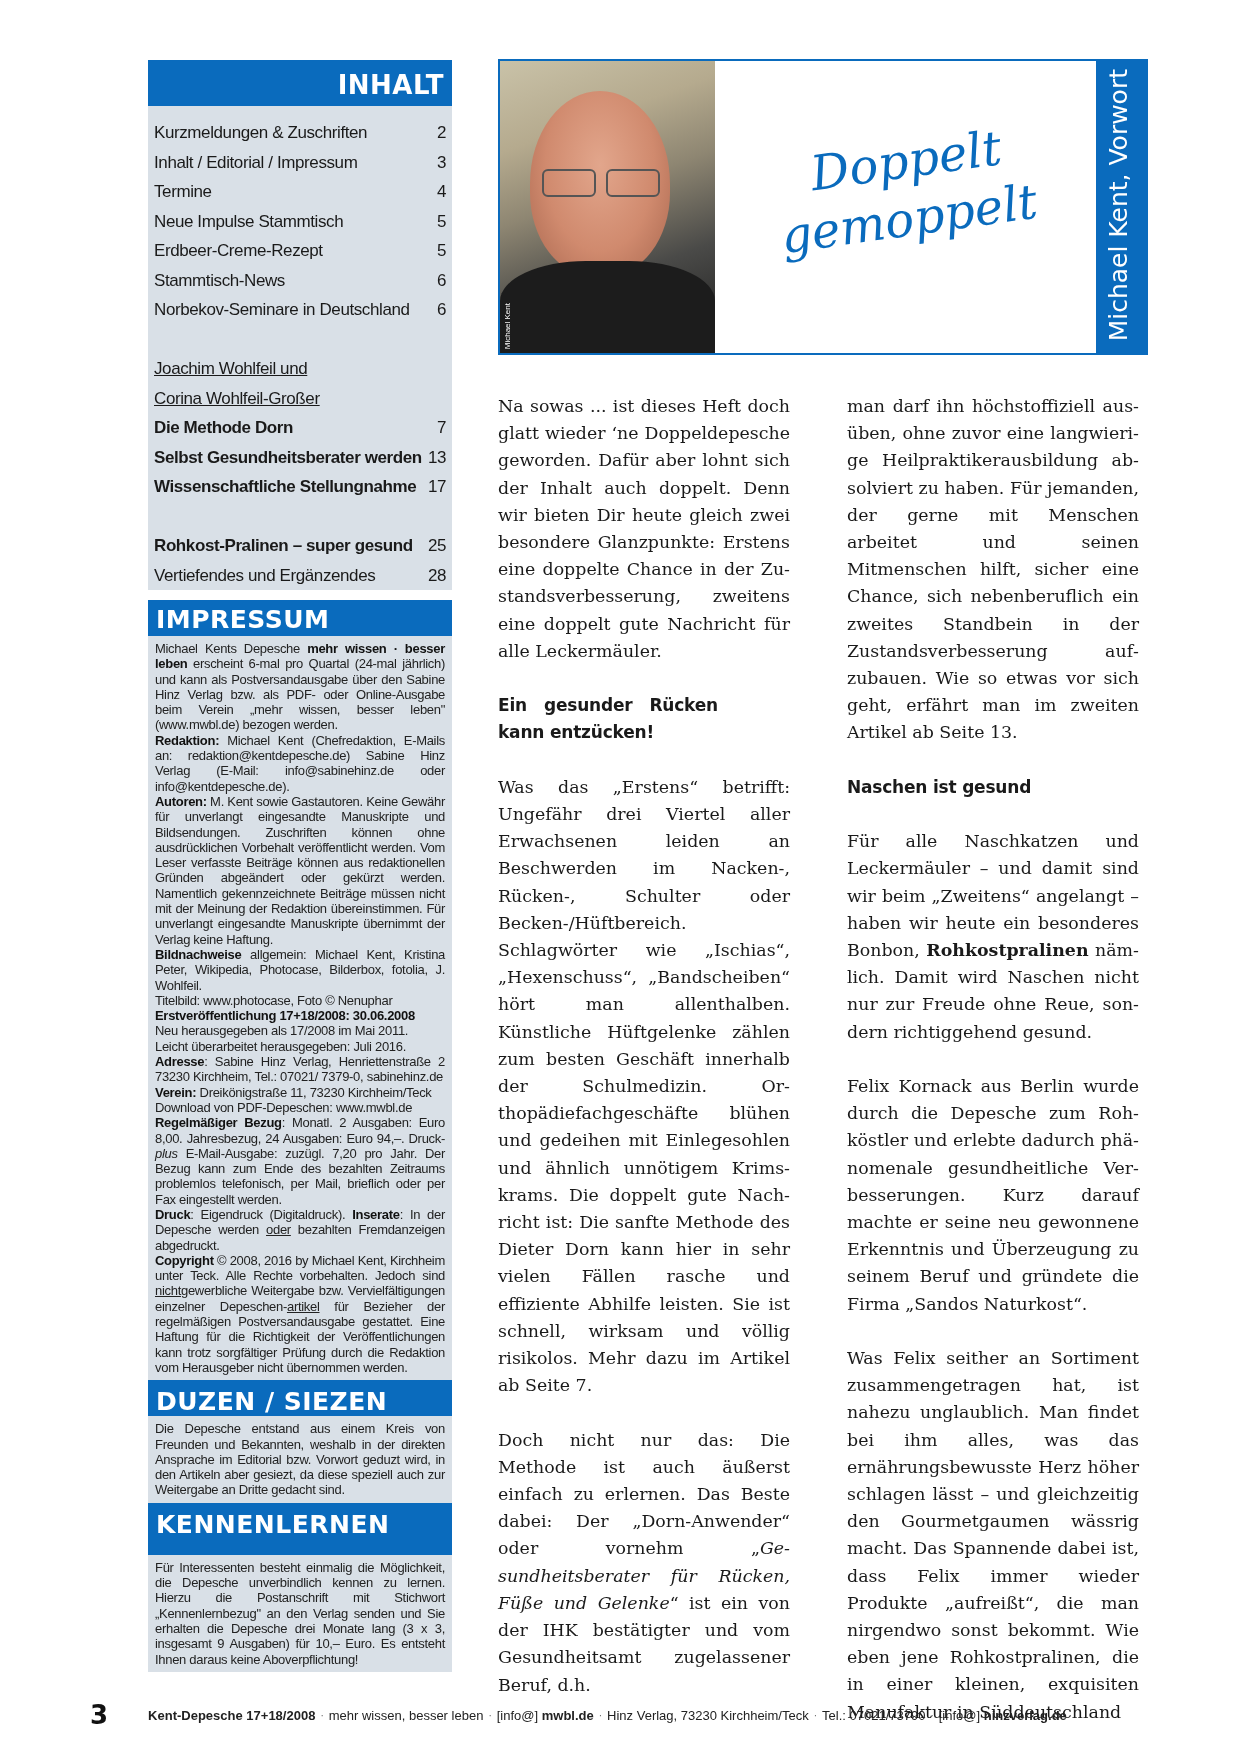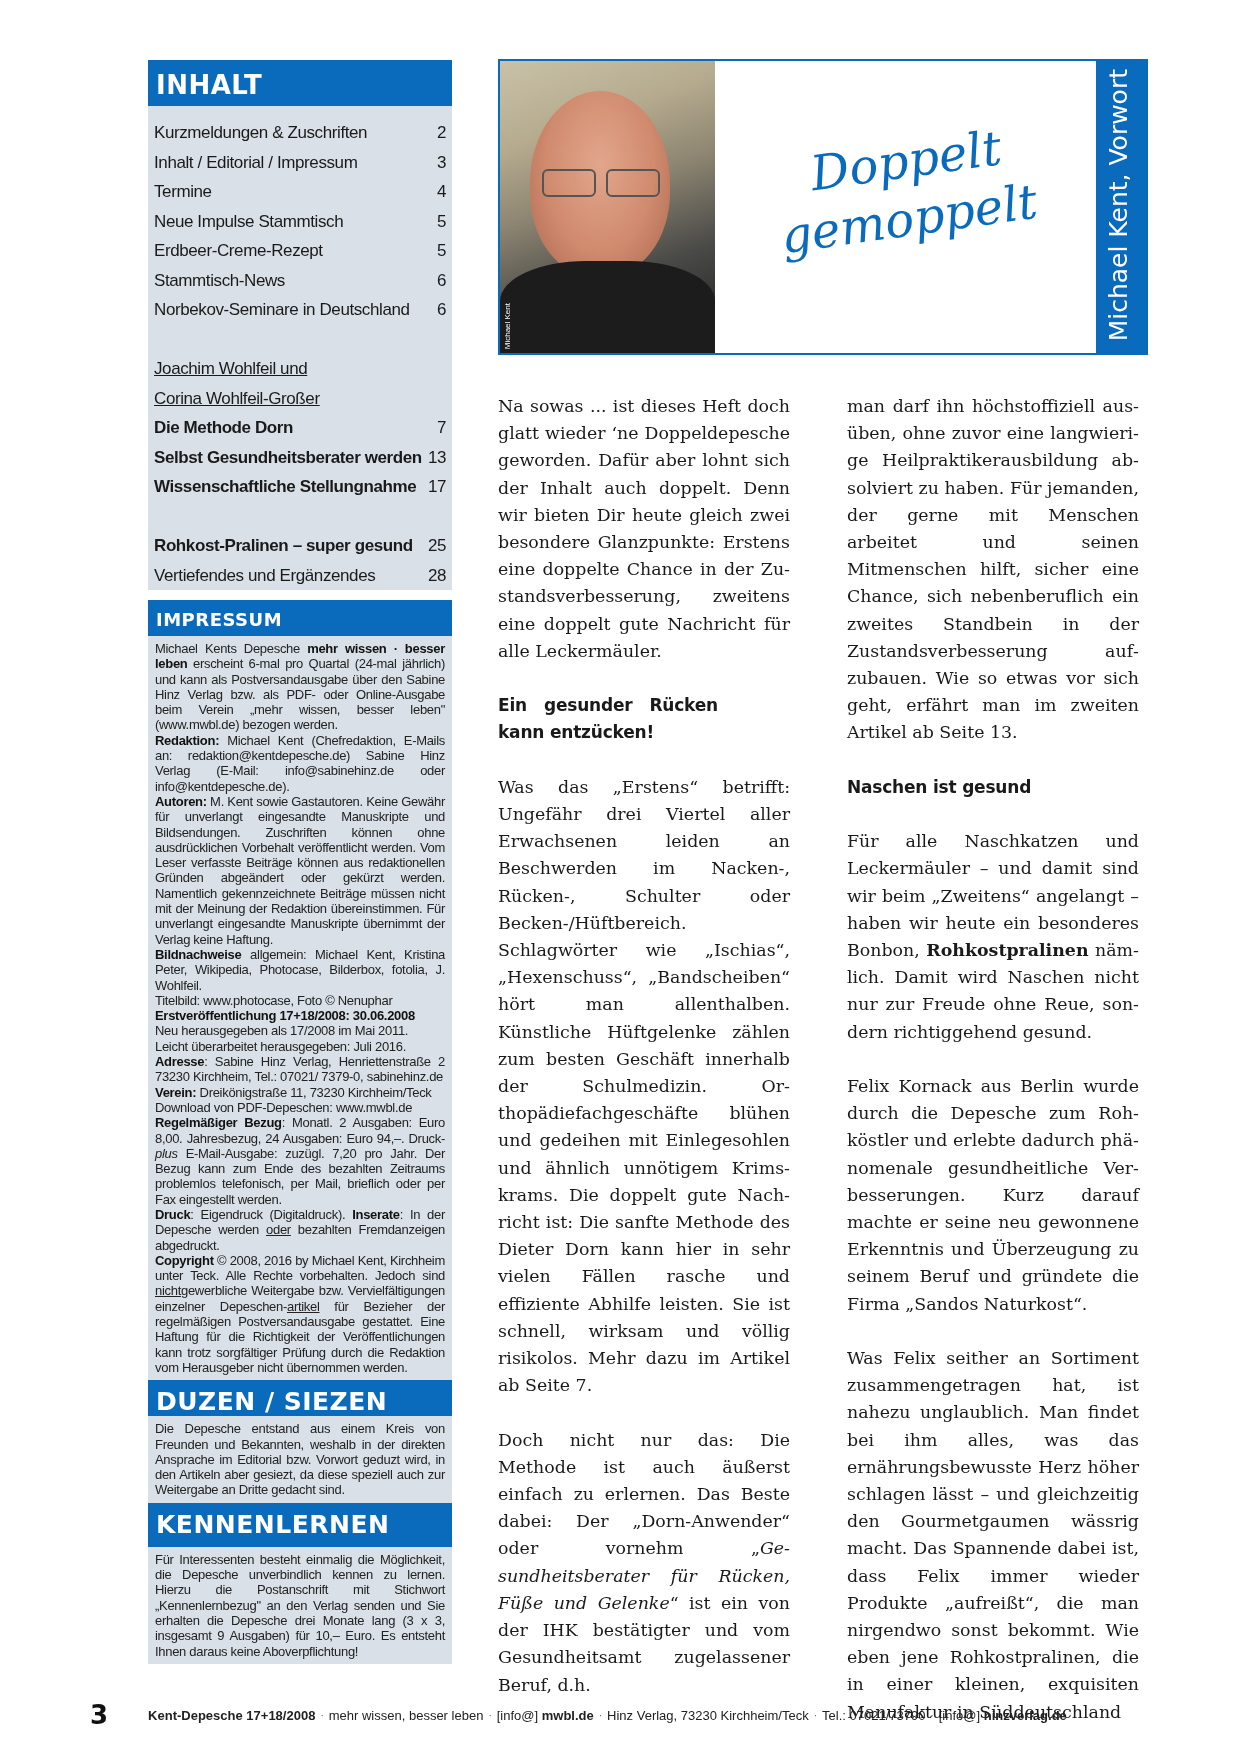--- a/index.html
+++ b/index.html
@@ -2,35 +2,35 @@
 <html><head>
 <meta charset="utf-8">
 <style>
   html, body { margin:0; padding:0; background:#ffffff; }
   body { width:1240px; height:1755px; position:relative; overflow:hidden; font-family:"Liberation Sans", sans-serif; color:#1a1a1a; }
 
   
   .sidebar { position:absolute; left:148px; top:60px; width:304px; }
   .sec-head { background:#0a6bbd; color:#fff; font-family:"DejaVu Sans", sans-serif; font-weight:bold; letter-spacing:0.5px; padding:0 8px; }
   .sec-body { background:#d9e0e7; }
-  .inhalt-head { height:46px; line-height:50px; font-size:26px; }
+  .inhalt-head { height:46px; line-height:50px; font-size:26px;text-align:right; }
   .toc { padding:12px 6px 0 6px; }
   .toc-row { display:flex; justify-content:space-between; font-family:"Liberation Sans Narrow","Liberation Sans", sans-serif; font-size:17px; line-height:29.5px; height:29.5px; letter-spacing:-0.4px; transform-origin:left; }
   .toc-row .lbl { white-space:nowrap; }
   .toc-row .pg { width:18px; text-align:right; }
   .toc-row.bold { font-weight:bold; }
   .toc-row.under .lbl { text-decoration:underline; }
   .toc-gap { height:29.5px; }
 
-  .imp-head { height:36px; line-height:40px; font-size:18px; margin-top:0; }
+  .imp-head { height:36px; line-height:40px; font-size:25px; margin-top:0; }
   .small-text { font-family:"Liberation Sans", sans-serif; font-size:13px; line-height:15.3px; padding:5px 7px 5px 7px; text-align:justify; letter-spacing:-0.3px; color:#222; }
   .small-text b { color:#111; }
   .small-text u { text-decoration:underline; }
   .duzen-head { height:36px; line-height:44px; font-size:25px; }
-  .kenn-head { height:44px; line-height:44px; font-size:25px; }
+  .kenn-head { height:52px; line-height:44px; font-size:25px; }
 
   
   .header-box { position:absolute; left:498px; top:59px; width:650px; height:296px; border:2px solid #0a6bbd; box-sizing:border-box; background:#fff; }
   .photo { position:absolute; left:0; top:0; width:215px; height:292px; background:linear-gradient(160deg,#c9c2a8 0%,#b5aa8e 25%,#8e8672 45%,#4a4a48 70%,#1d1d1d 100%); overflow:hidden; }
   .photo .head { position:absolute; left:30px; top:30px; width:140px; height:185px; border-radius:50% 50% 45% 45%; background:radial-gradient(ellipse at 50% 40%, #e2a68c 0%, #d08a6e 55%, #a8664e 100%); }
   .photo .glasses { position:absolute; left:42px; top:108px; width:120px; height:26px; }
   .photo .glasses span { position:absolute; top:0; width:50px; height:24px; border:2px solid #555; border-radius:6px; }
   .photo .shirt { position:absolute; left:0; top:200px; width:215px; height:100px; background:#1c1c1c; border-radius:40% 40% 0 0; }
   .photo .credit { position:absolute; left:3px; bottom:4px; writing-mode:vertical-rl; transform:rotate(180deg); font-size:8px; color:#fff; }
   .script-title { position:absolute; left:260px; top:70px; width:300px; font-family:"DejaVu Serif", serif; font-style:italic; color:#0a6bbd; font-size:48px; line-height:58px; transform:rotate(-8deg); text-align:center; }

